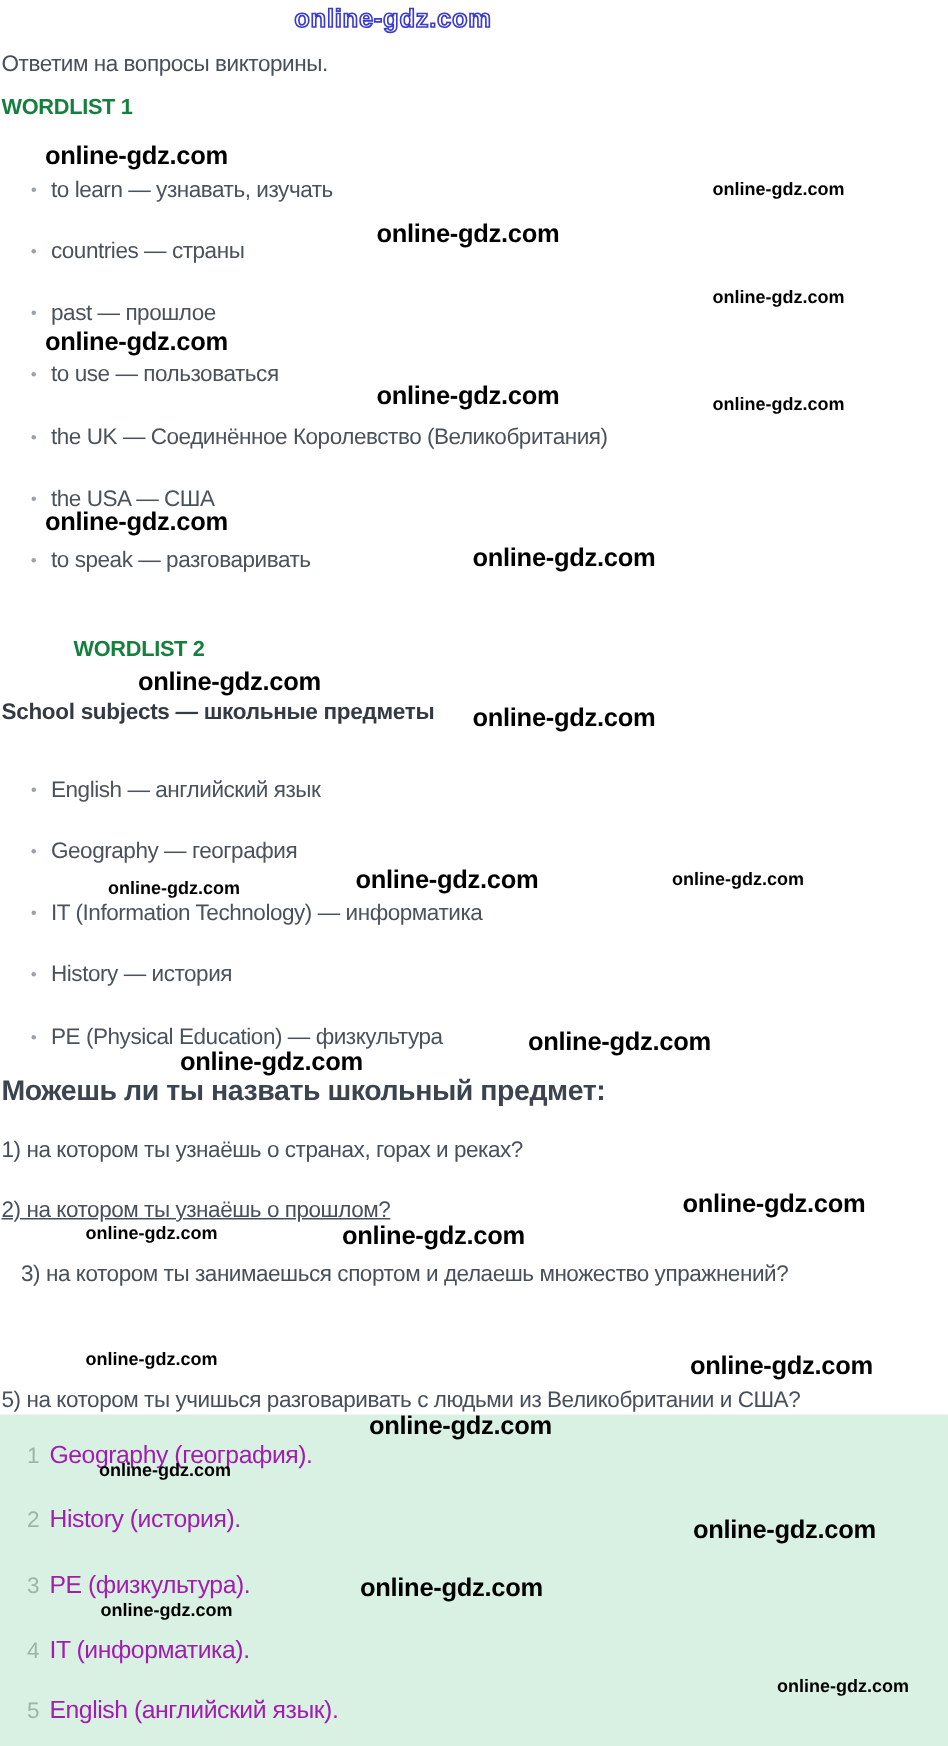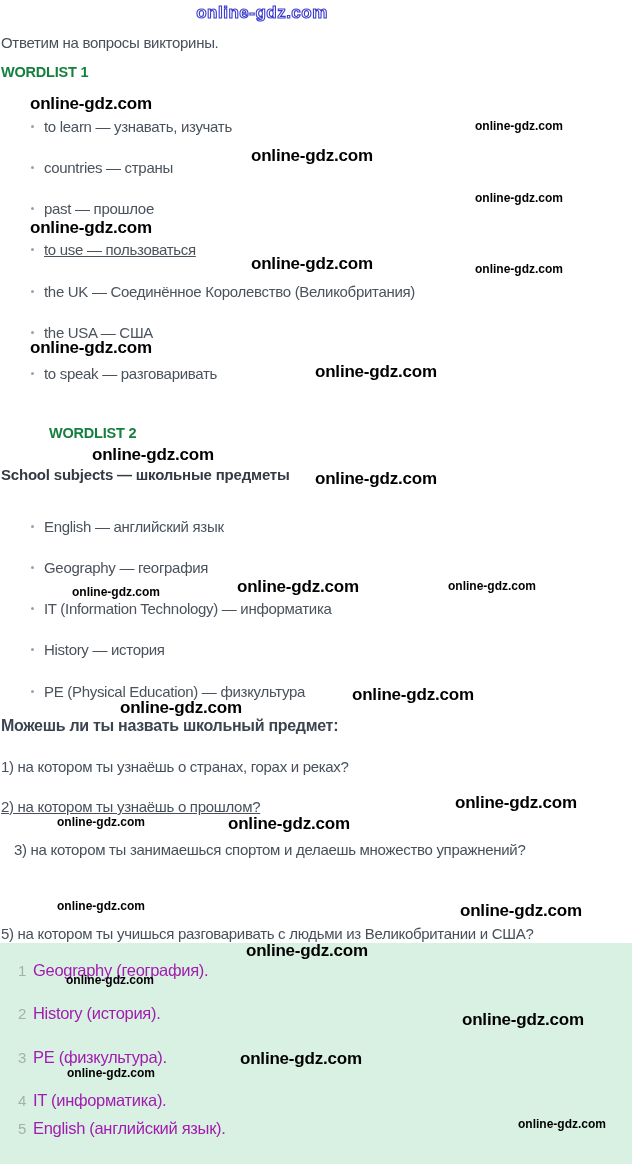--- a/index.html
+++ b/index.html
@@ -21,25 +21,25 @@
     font-size: 14.5px; font-weight: 800; color: #15803d;
     letter-spacing: -0.2px; white-space: nowrap;
   }
   .subheading {
     position: absolute; left: 1px;
     font-size: 15px; font-weight: 700; color: #333a44;
     letter-spacing: -0.2px; white-space: nowrap;
   }
   .prompt {
     position: absolute; left: 1px;
-    font-size: 16px; font-weight: 600; color: #3c4450;
+    font-size: 19px; font-weight: 600; color: #3c4450;
     letter-spacing: -0.3px; white-space: nowrap;
   }
   .bullet-item {
-    position: absolute; left: 44px;
+    position: absolute; left: 34px;
     font-size: 15px; color: #4a525c;
     letter-spacing: -0.3px; white-space: nowrap;
   }
   .bullet-item::before {
     content: ""; position: absolute; left: -13px; top: 7px;
     width: 3px; height: 3px; border-radius: 50%; background: #9aa2ab;
   }
 
   .answer-block {
     position: absolute; left: 0; top: 943px;
@@ -99,21 +99,21 @@
   <span class="wm wm-lg" style="left:240px; top:1049px;">online-gdz.com</span>
   <span class="wm wm-sm" style="left:67px;  top:1066px;">online-gdz.com</span>
   <span class="wm wm-sm" style="left:518px; top:1117px;">online-gdz.com</span>
 
   <p class="line" style="top:34px;">Ответим на вопросы викторины.</p>
 
   <h3 class="heading" style="top:64px;">WORDLIST 1</h3>
   <div class="bullet-item" style="top:118px;">to learn — узнавать, изучать</div>
   <div class="bullet-item" style="top:159px;">countries — страны</div>
   <div class="bullet-item" style="top:200px;">past — прошлое</div>
-  <div class="bullet-item" style="top:241px;text-decoration:underline;">to use — пользоваться</div>
+  <div class="bullet-item" style="top:241px;">to use — пользоваться</div>
   <div class="bullet-item" style="top:283px;">the UK — Соединённое Королевство (Великобритания)</div>
   <div class="bullet-item" style="top:324px;">the USA — США</div>
   <div class="bullet-item" style="top:365px;">to speak — разговаривать</div>
 
   <h3 class="heading" style="top:425px;margin-left:48px;">WORDLIST 2</h3>
   <p class="subheading" style="top:466px;">School subjects — школьные предметы</p>
   <div class="bullet-item" style="top:518px;">English — английский язык</div>
   <div class="bullet-item" style="top:559px;">Geography — география</div>
   <div class="bullet-item" style="top:600px;">IT (Information Technology) — информатика</div>
   <div class="bullet-item" style="top:641px;">History — история</div>
@@ -131,18 +131,18 @@
     </div>
     <div class="answer-row" style="top:61px;">
       <span class="answer-num">2</span><span class="answer-text">History (история).</span>
     </div>
     <div class="answer-row" style="top:105px;">
       <span class="answer-num">3</span><span class="answer-text">PE (физкультура).</span>
     </div>
     <div class="answer-row" style="top:148px;">
       <span class="answer-num">4</span><span class="answer-text">IT (информатика).</span>
     </div>
-    <div class="answer-row" style="top:176px;">
+    <div class="answer-row" style="top:188px;">
       <span class="answer-num">5</span><span class="answer-text">English (английский язык).</span>
     </div>
   </div>
 
 </div>
 
 </body></html>

